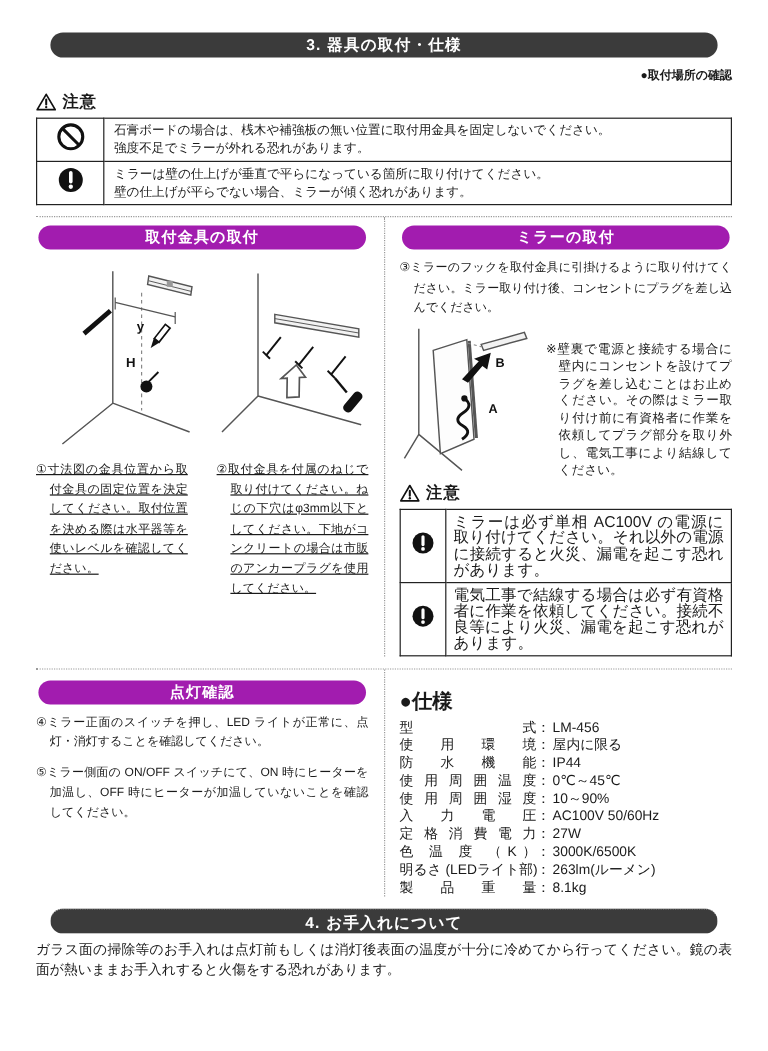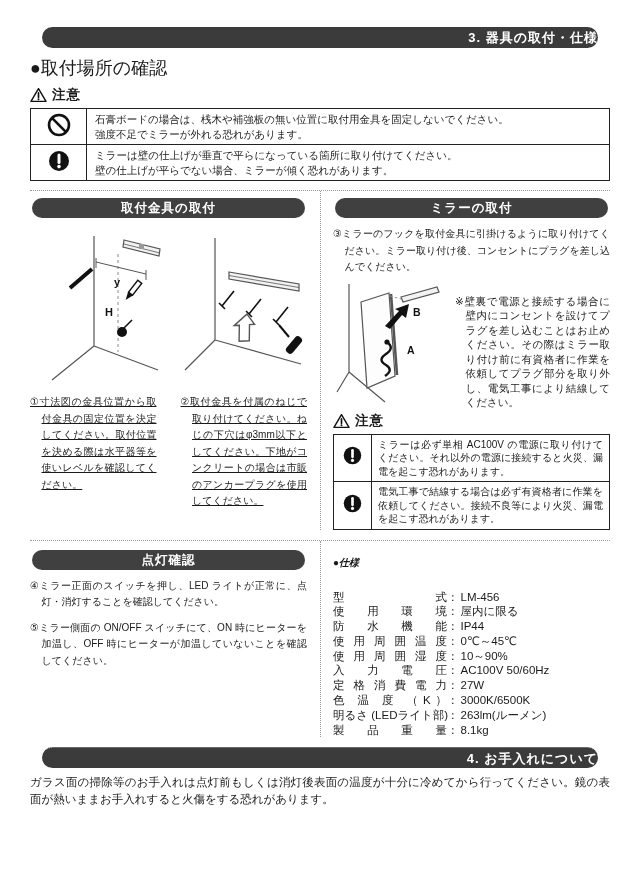--- a/index.html
+++ b/index.html
@@ -2,45 +2,45 @@
 <html lang="ja"><head>
 <meta charset="utf-8">
 <style>
   * { margin:0; padding:0; box-sizing:border-box; }
   html,body { background:#fff; }
   body { font-family:"Liberation Sans","DejaVu Sans",sans-serif; color:#1a1a1a; }
   .page { width:640px; height:876px; background:#fff; overflow:hidden; padding:27px 30px 0 30px; }
 
   
   .pill-dark{
-    margin:0 12px; background:#3b3b3b; color:#fff; text-align:right;
+    margin:0 12px; background:#3b3b3b; color:#fff; text-align:center;
     border-radius:11px; height:21px; line-height:21px;
     font-size:13px; font-weight:bold; letter-spacing:1px;
   }
   .pill-gray{
-    background:#404040; color:#fff; text-align:center;
+    background:#a21caf; color:#fff; text-align:center;
     border-radius:10px; height:20px; line-height:20px;
     font-size:12.5px; font-weight:bold; letter-spacing:1px;
     margin:0 2px 8px 2px;
   }
 
-  .h-dot { font-size:18px; font-weight:normal; margin:8px 0 3px 0; }
+  .h-dot { font-size:10px; font-weight:bold; margin:8px 0 3px 0;text-align:right; }
   .para  { font-size:11.5px; line-height:18px; text-align:justify; }
 
   
   .caution-head{ display:flex; align-items:center; gap:5px; margin:6px 0 4px 0; }
   .caution-head .txt{ font-size:13.5px; font-weight:bold; letter-spacing:1px; }
 
   
   table.caution{ border-collapse:collapse; width:100%; }
   table.caution td{ border:1.5px solid #222; vertical-align:middle; }
   td.icon-cell{ width:56px; text-align:center; }
   td.txt-cell{ font-size:10.5px; line-height:14.5px; padding:3px 8px; white-space:pre-line; text-align:justify; }
   table.caution.small td.icon-cell{ width:38px; }
-  table.caution.small td.txt-cell{ font-size:10px; line-height:13.5px; padding:3px 6px; }
+  table.caution.small td.txt-cell{ font-size:13px; line-height:13.5px; padding:3px 6px; }
 
   
   .columns{ display:flex; position:relative; border-top:1px dotted #9a9a9a; padding-top:7px; }
   .columns::after{ content:""; position:absolute; left:50%; top:0; bottom:0; border-left:1px dotted #9a9a9a; }
   .col{ width:50%; }
   .col.left { padding-right:13px; }
   .col.right{ padding-left:13px; }
   .cols-bottom{ border-top:1px dotted #9a9a9a; }
 
   .figs{ display:flex; justify-content:space-between; padding:2px 2px 4px 2px; }
@@ -48,21 +48,21 @@
 
   .steps2{ display:flex; gap:24px; margin-top:2px;text-decoration:underline; }
   .step{ font-size:10px; line-height:16.5px; padding-left:1.15em; text-indent:-1.15em; text-align:justify; }
   .steps2 .step{ width:50%; }
   .step + .step.stack{ margin-top:8px; }
 
   .fignote{ display:flex; gap:6px; margin:4px 0 2px 0; }
   .note{ font-size:10.5px; line-height:14.5px; padding-left:1em; text-indent:-1em; text-align:justify; flex:1; margin-top:14px; }
 
   
-  .spec-head{ font-size:10px; font-weight:bold; margin:6px 0 20px 0;font-style:italic; }
+  .spec-head{ font-size:17px; font-weight:bold; margin:6px 0 4px 0; }
   .spec-row{ font-size:11.5px; line-height:14.8px; white-space:nowrap; }
   .spec-label{ display:inline-block; width:114px; text-align:justify; text-align-last:justify; }
   .spec-colon{ display:inline-block; padding:0 2px 0 0; }
 
   .s4-body{ margin-top:6px; }
   .s4-body .para{ line-height:17px; }
 
   svg text{ font-family:"Liberation Sans","DejaVu Sans",sans-serif; font-weight:bold; }
 </style>
 </head>

